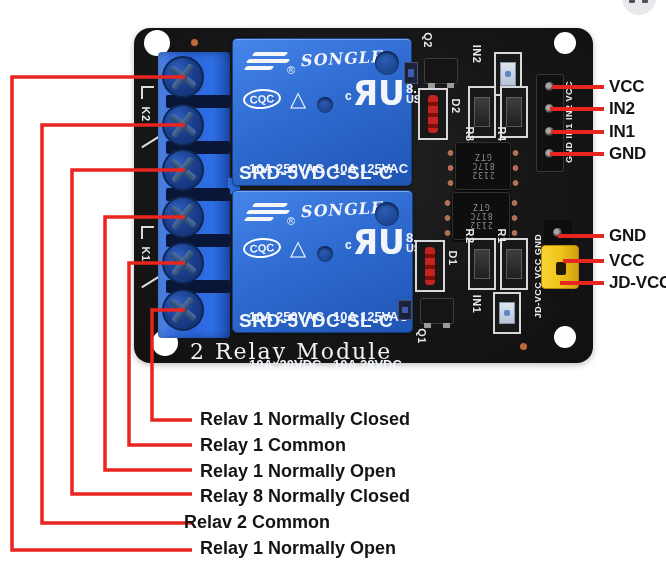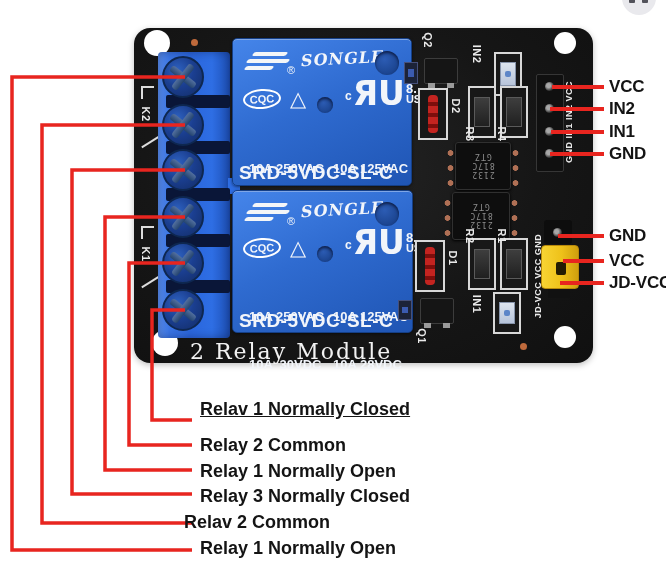--- a/index.html
+++ b/index.html
@@ -297,24 +297,24 @@
   </svg>
 
   <span class="lbl lbl-r" style="left:609px;top:78px;">VCC</span>
   <span class="lbl lbl-r" style="left:609px;top:100px;">IN2</span>
   <span class="lbl lbl-r" style="left:609px;top:123px;">IN1</span>
   <span class="lbl lbl-r" style="left:609px;top:145px;">GND</span>
   <span class="lbl lbl-r" style="left:609px;top:227px;">GND</span>
   <span class="lbl lbl-r" style="left:609px;top:252px;">VCC</span>
   <span class="lbl lbl-r" style="left:609px;top:274px;">JD-VCC</span>
 
-  <span class="lbl lbl-b" style="left:200px;top:400px;text-decoration:underline;">Relav 1 Normally Closed</span>
-  <span class="lbl lbl-b" style="left:200px;top:436px;">Relay 2 Common</span>
+  <span class="lbl lbl-b" style="left:200px;top:410px;">Relav 1 Normally Closed</span>
+  <span class="lbl lbl-b" style="left:200px;top:436px;">Relay 1 Common</span>
   <span class="lbl lbl-b" style="left:200px;top:462px;">Relay 1 Normally Open</span>
-  <span class="lbl lbl-b" style="left:200px;top:487px;">Relay 3 Normally Closed</span>
+  <span class="lbl lbl-b" style="left:200px;top:487px;">Relay 8 Normally Closed</span>
   <span class="lbl lbl-b" style="left:184px;top:513px;">Relav 2 Common</span>
   <span class="lbl lbl-b" style="left:200px;top:539px;">Relay 1 Normally Open</span>
 
   <div class="abs" id="corner-icon">
       <i></i>
       <i></i>
     </div>
 
 </div>
 

